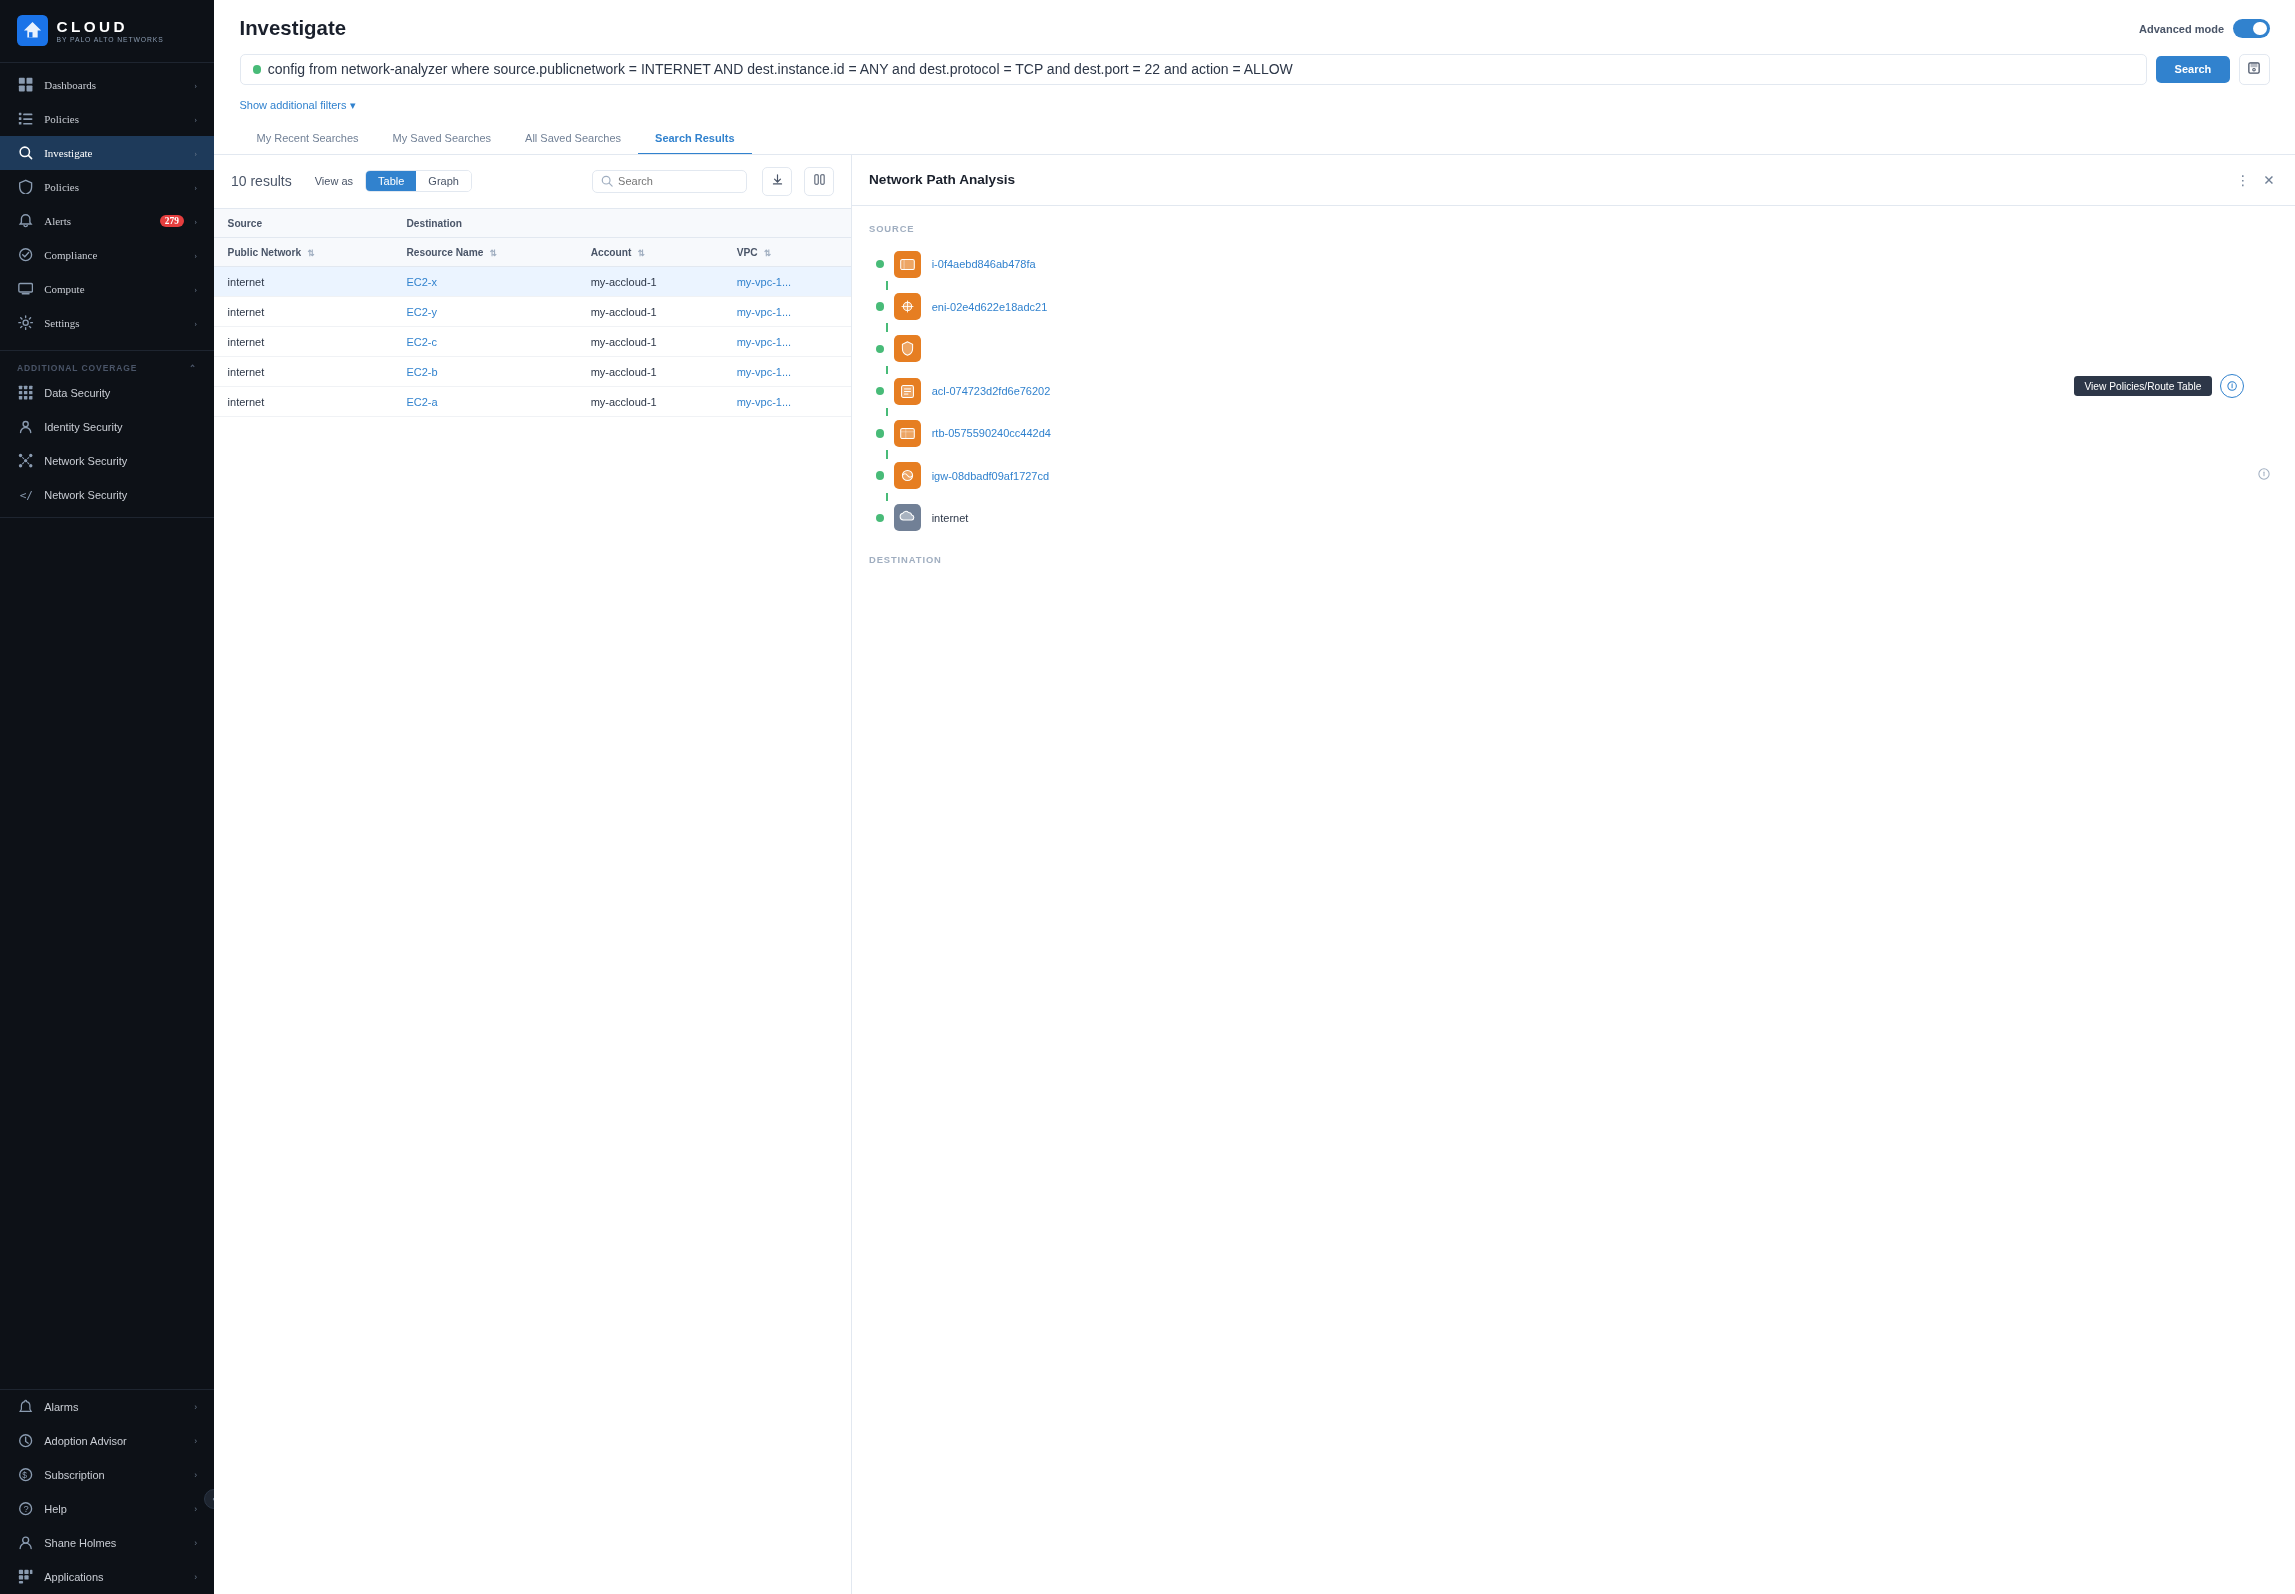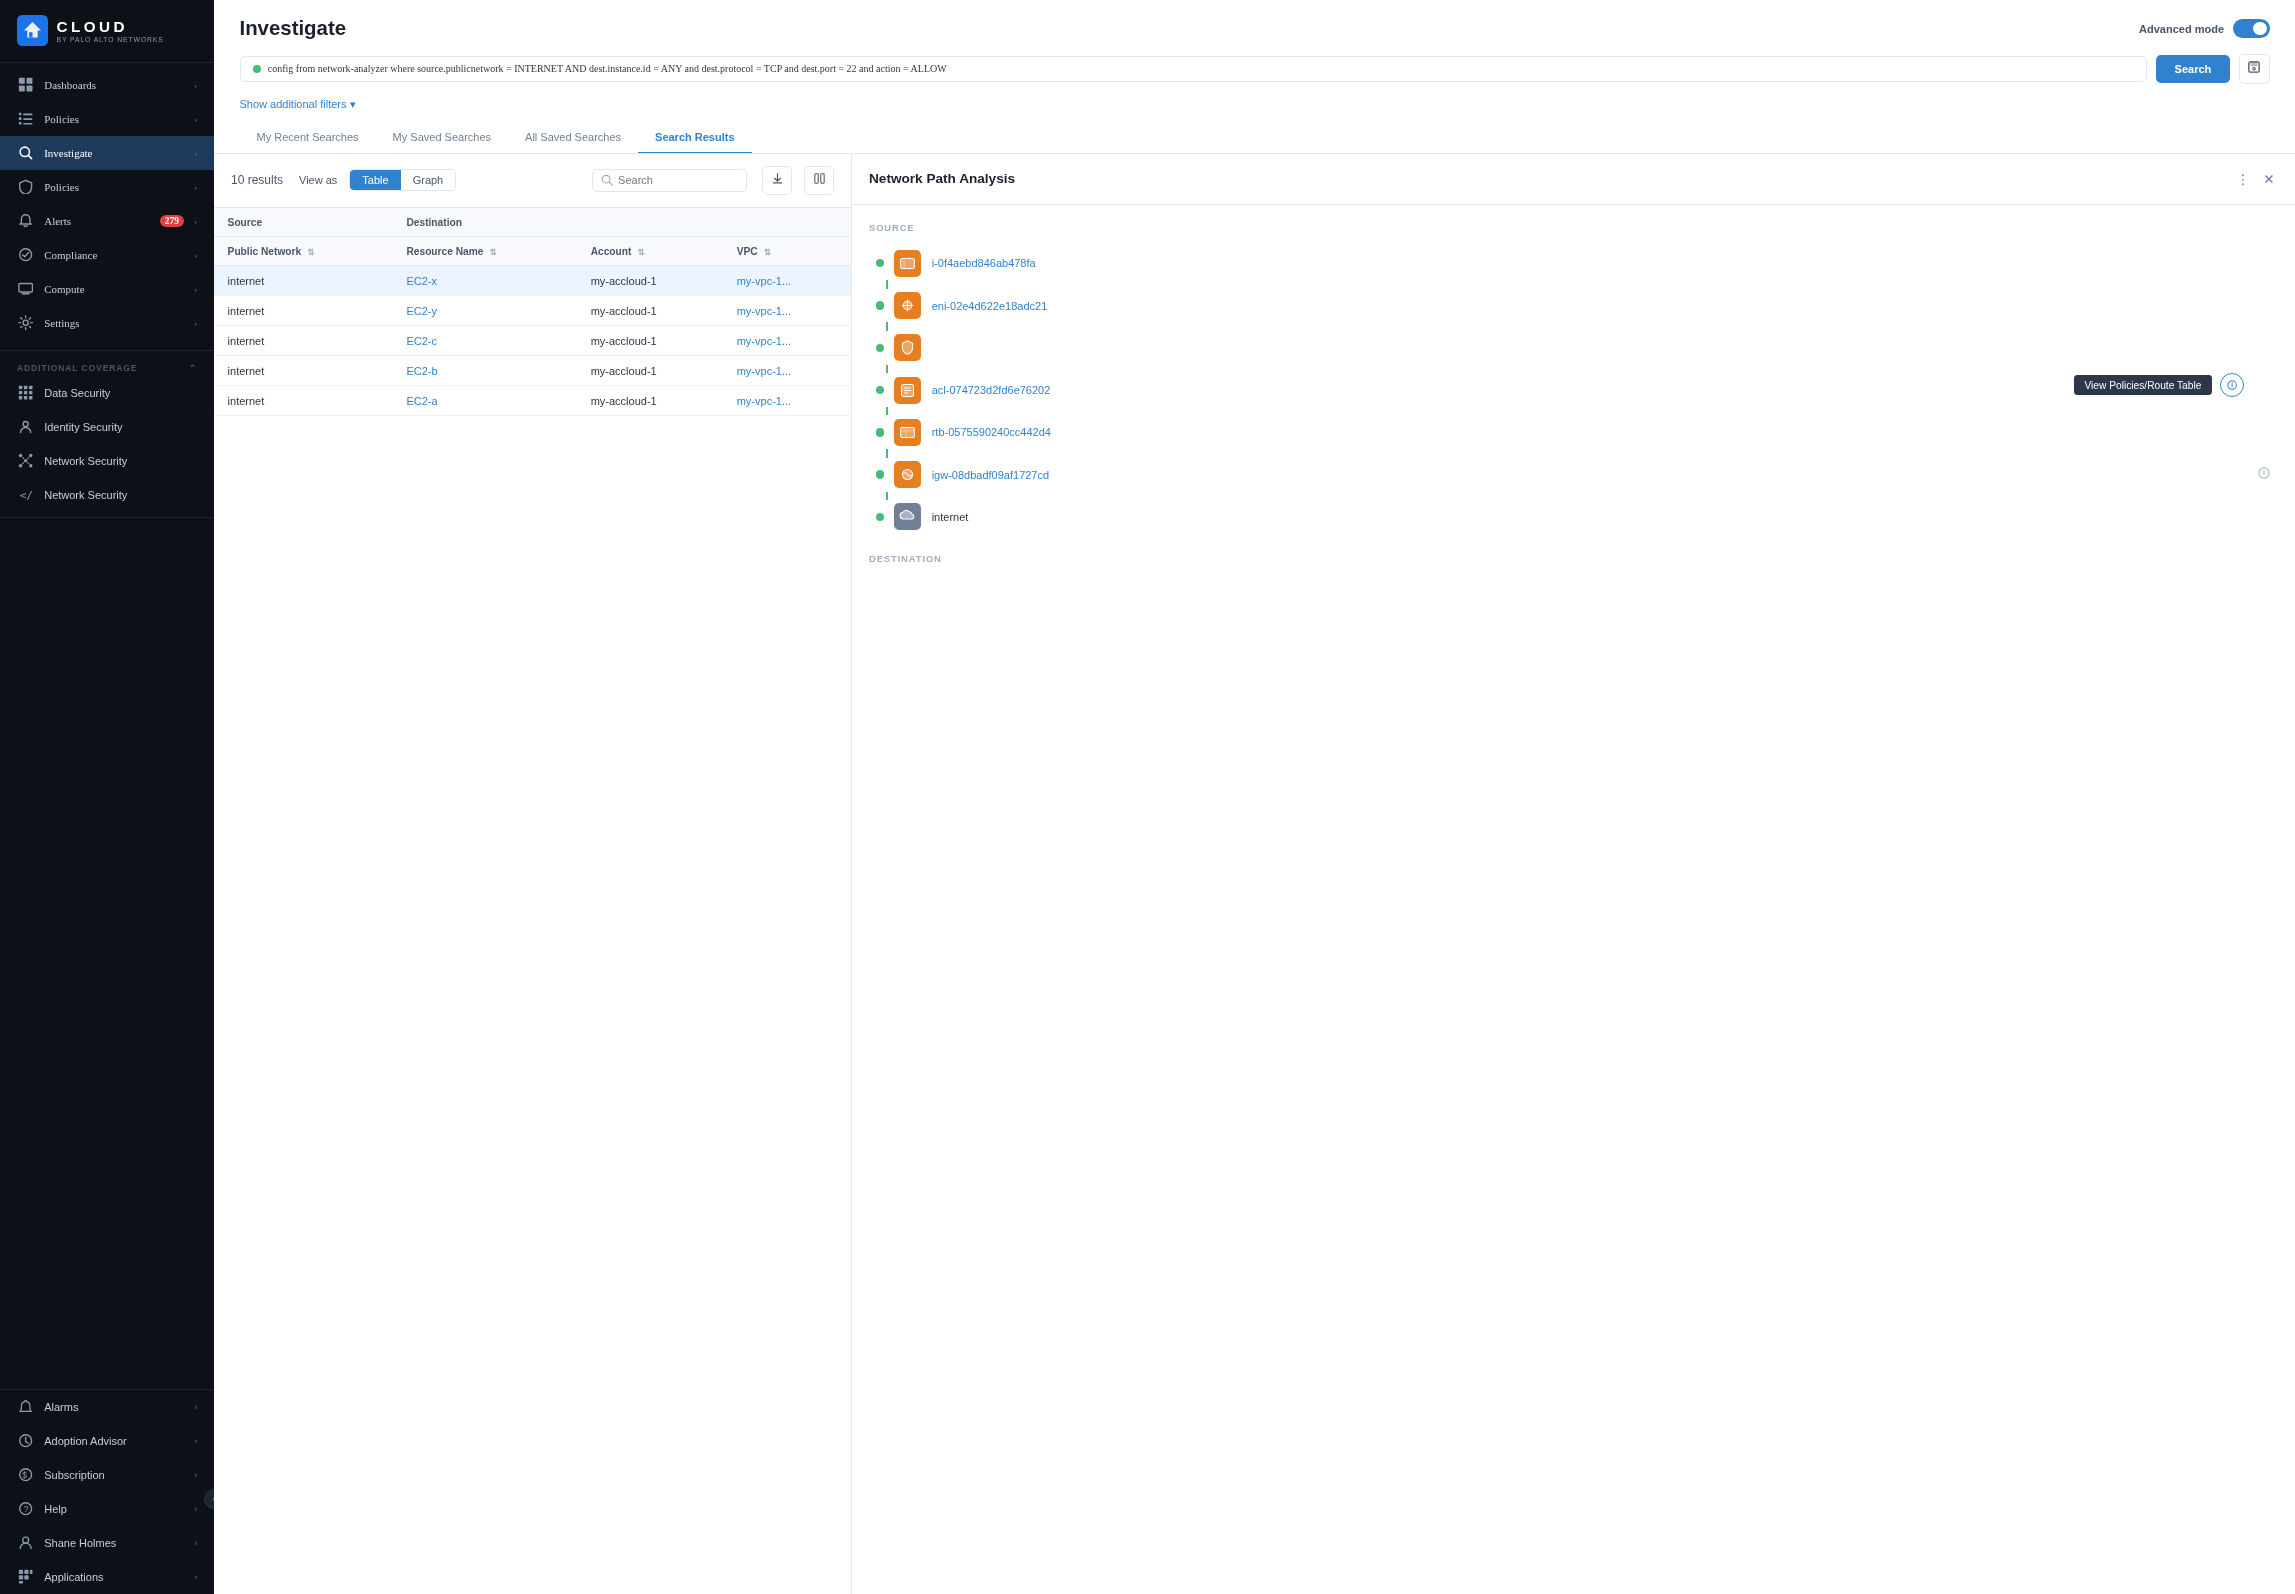--- a/index.html
+++ b/index.html
@@ -183,23 +183,23 @@
     }
     .search-status-dot {
       width: 8.5px;
       height: 8.5px;
       background: #48bb78;
       border-radius: 50%;
       flex-shrink: 0;
     }
     .search-text {
       flex: 1;
-      font-size: 10px;
+      font-size: 14px;
       color: #2d3748;
-      font-family: Liberation Serif, serif;
+      font-family: Liberation Sans, sans-serif;
     }
     .btn-search {
       background: #3182ce;
       color: #fff;
       border: none;
       border-radius: 5.1px;
       padding: 7.7px 18.7px;
       font-size: 11px;
       font-weight: 600;
       cursor: pointer;
@@ -260,23 +260,23 @@
       background: #fff;
     }
     .table-toolbar {
       display: flex;
       align-items: center;
       padding: 12px 17px;
       gap: 12px;
       border-bottom: 0.9px solid #e2e8f0;
     }
     .results-count {
-      font-size: 12px;
+      font-size: 14px;
       color: #4a5568;
-      margin-right: 4px;
+      margin-right: 11px;
     }
     .view-as {
       font-size: 11px;
       color: #4a5568;
     }
     .view-btns {
       display: flex;
       gap: 0;
       border: 0.9px solid #e2e8f0;
       border-radius: 5.1px;

